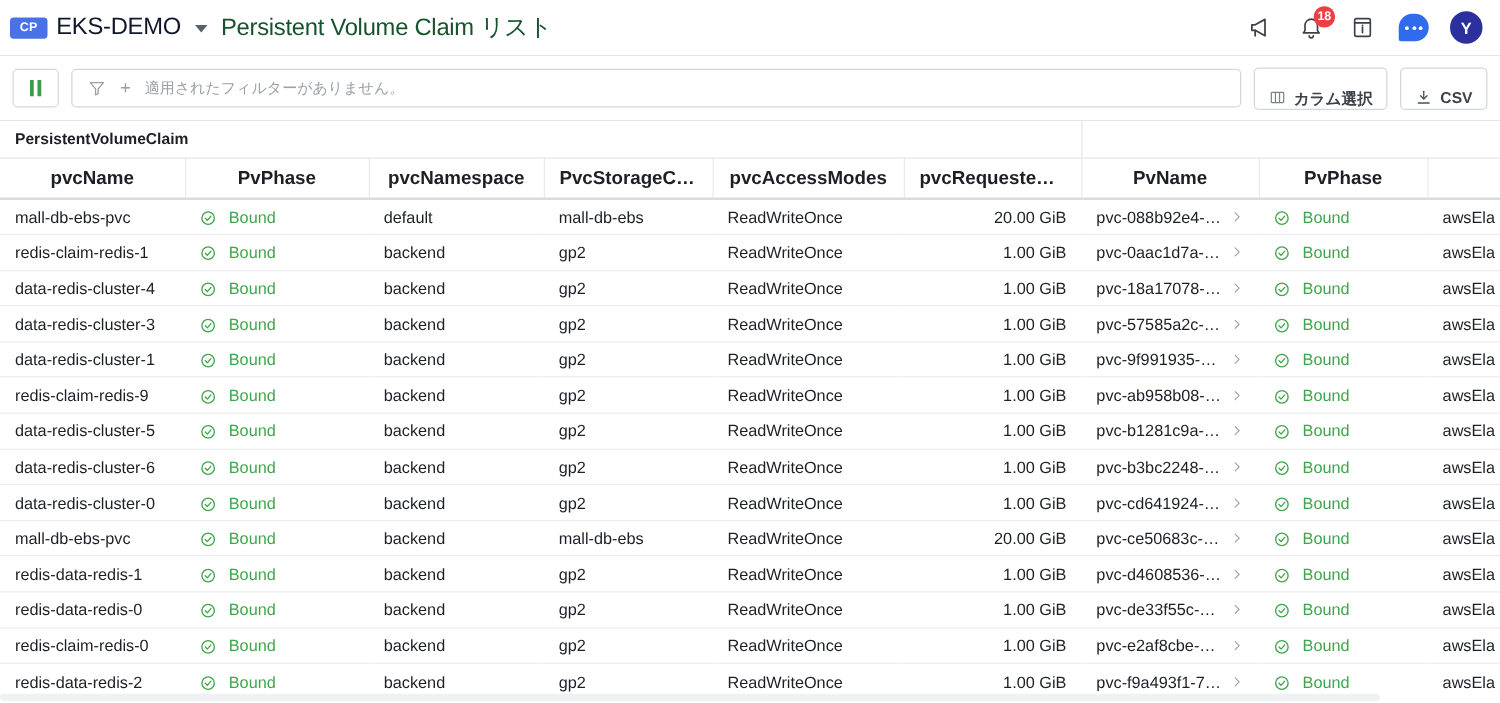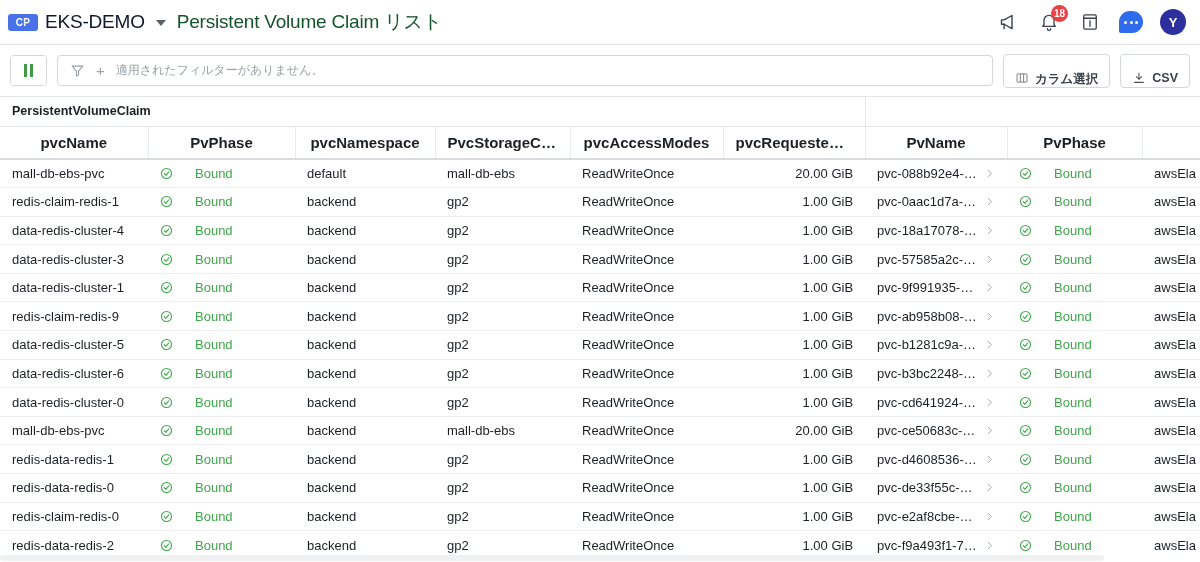--- a/index.html
+++ b/index.html
@@ -215,21 +215,21 @@
   tr.col-row th.tail { border-right: none; }
 
   tbody tr { height: 28.6px; }
   tbody tr td {
     border-bottom: 1px solid #ededef;
     vertical-align: middle;
     height: 28.6px;
   }
   td.num { text-align: right; margin-top: 28px; }
 
-  .bound-cell { display: flex; align-items: center; gap: 22px; }
+  .bound-cell { display: flex; align-items: flex-end; gap: 10px; }
   .bound-cell .txt { color: #3fa64b; font-size: 13px; }
   .check-ico { flex: 0 0 auto; display: block; }
 
   .pv-cell {
     display: flex; align-items: center; justify-content: space-between;
     gap: 6px;
     width: 100%;
   }
   .pv-cell .pv-txt {
     overflow: hidden; text-overflow: ellipsis; white-space: nowrap;

